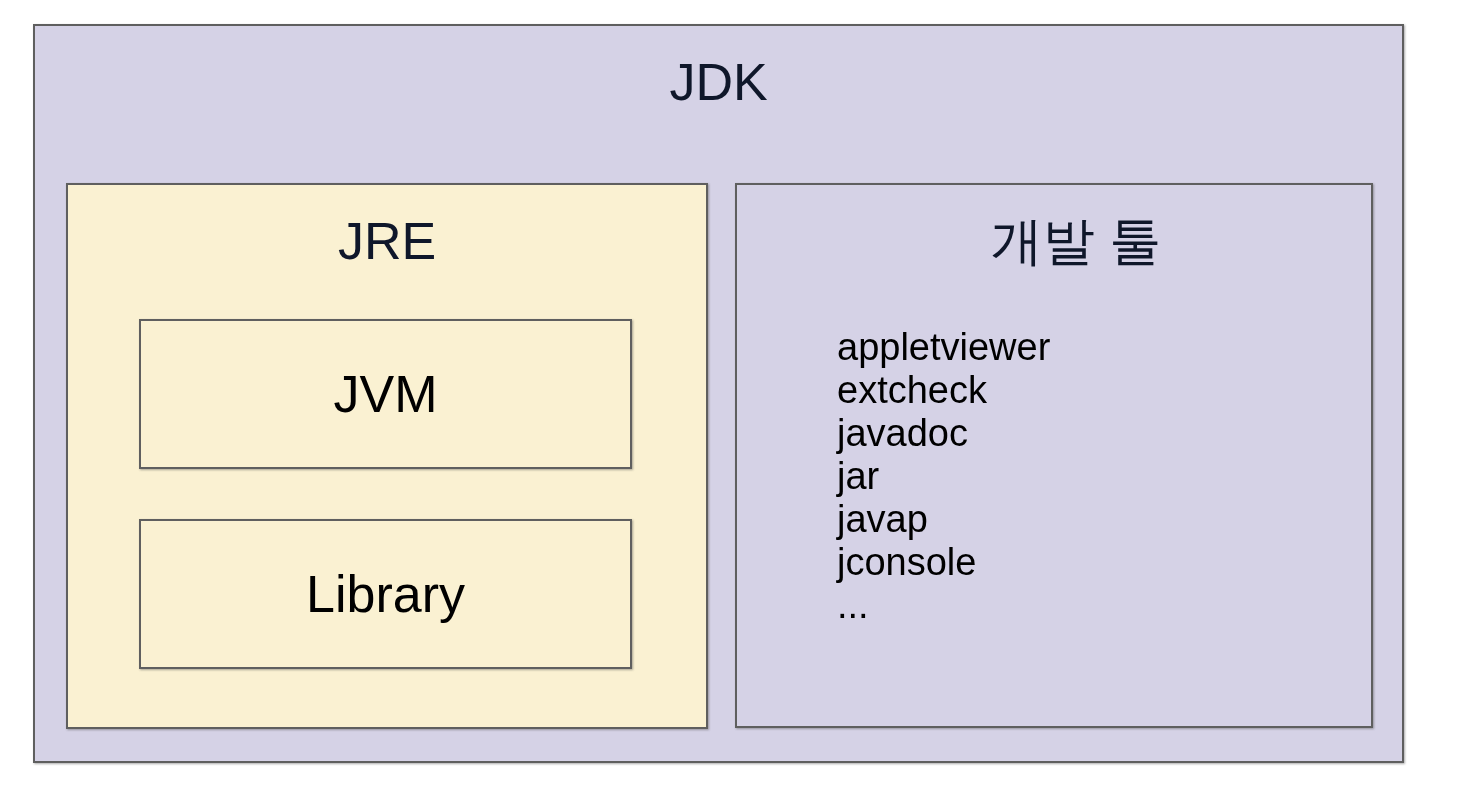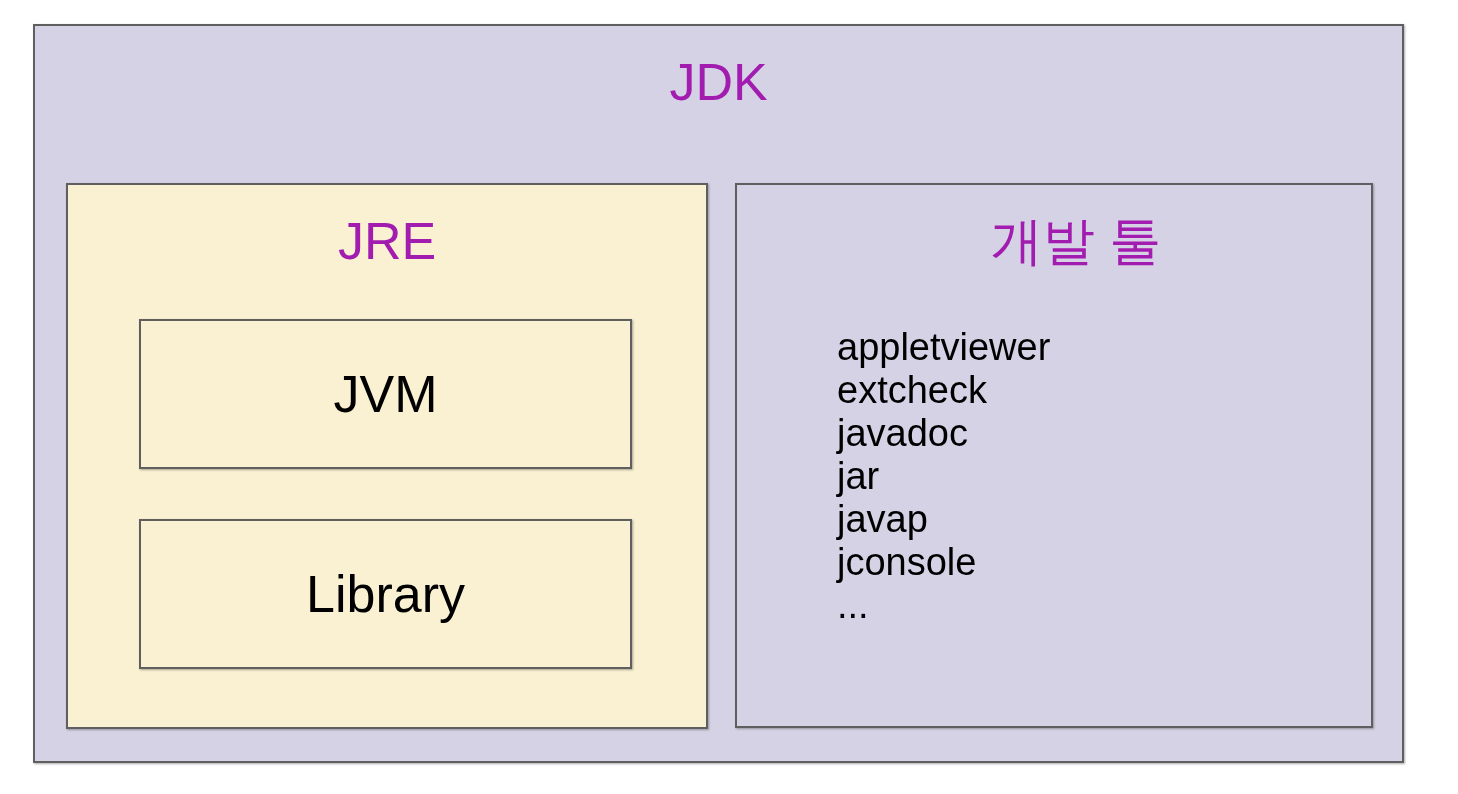--- a/index.html
+++ b/index.html
@@ -27,21 +27,21 @@
     top: 24px;
     width: 1371px;
     height: 739px;
     background: #d5d2e6;
   }
   .box-title {
     margin-top: 28px;
     text-align: center;
     font-size: 52px;
     line-height: 1.1;
-    color: #a21caf;
+    color: #0f172a;
     white-space: nowrap;
   }
   .jre-box {
     left: 31px;
     top: 157px;
     width: 642px;
     height: 546px;
     background: #faf1d2;
   }
   .inner-box {

